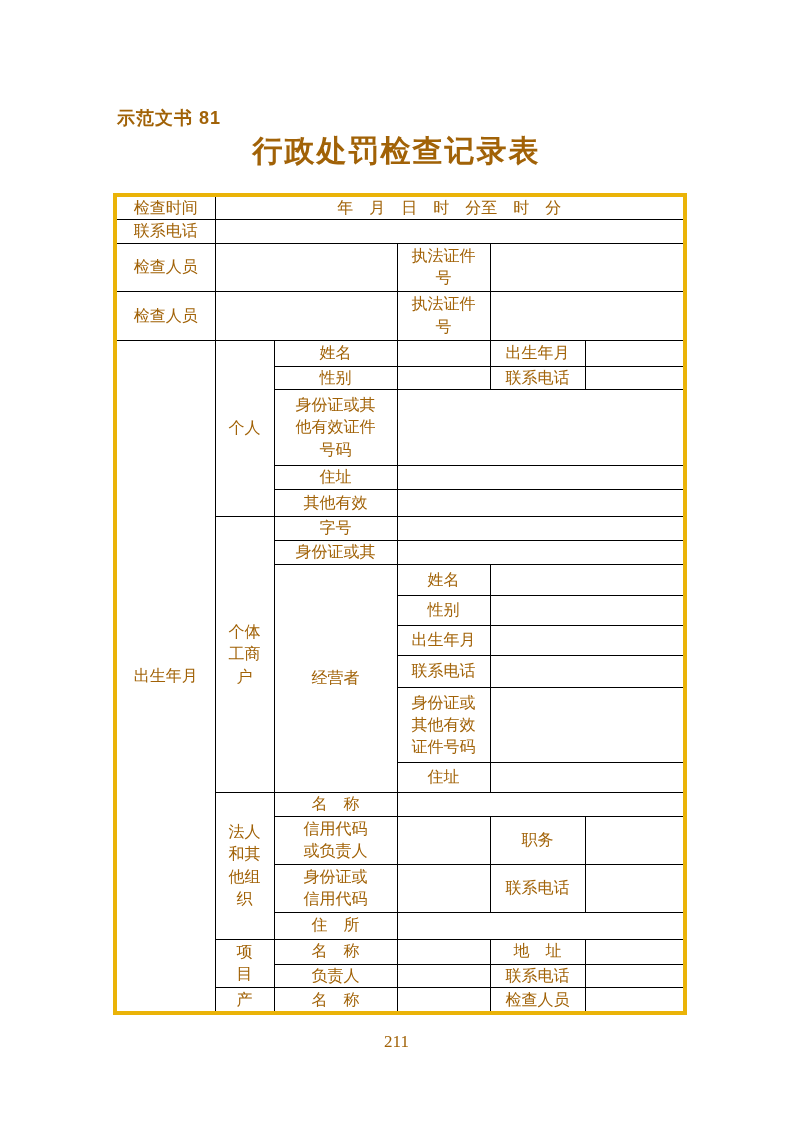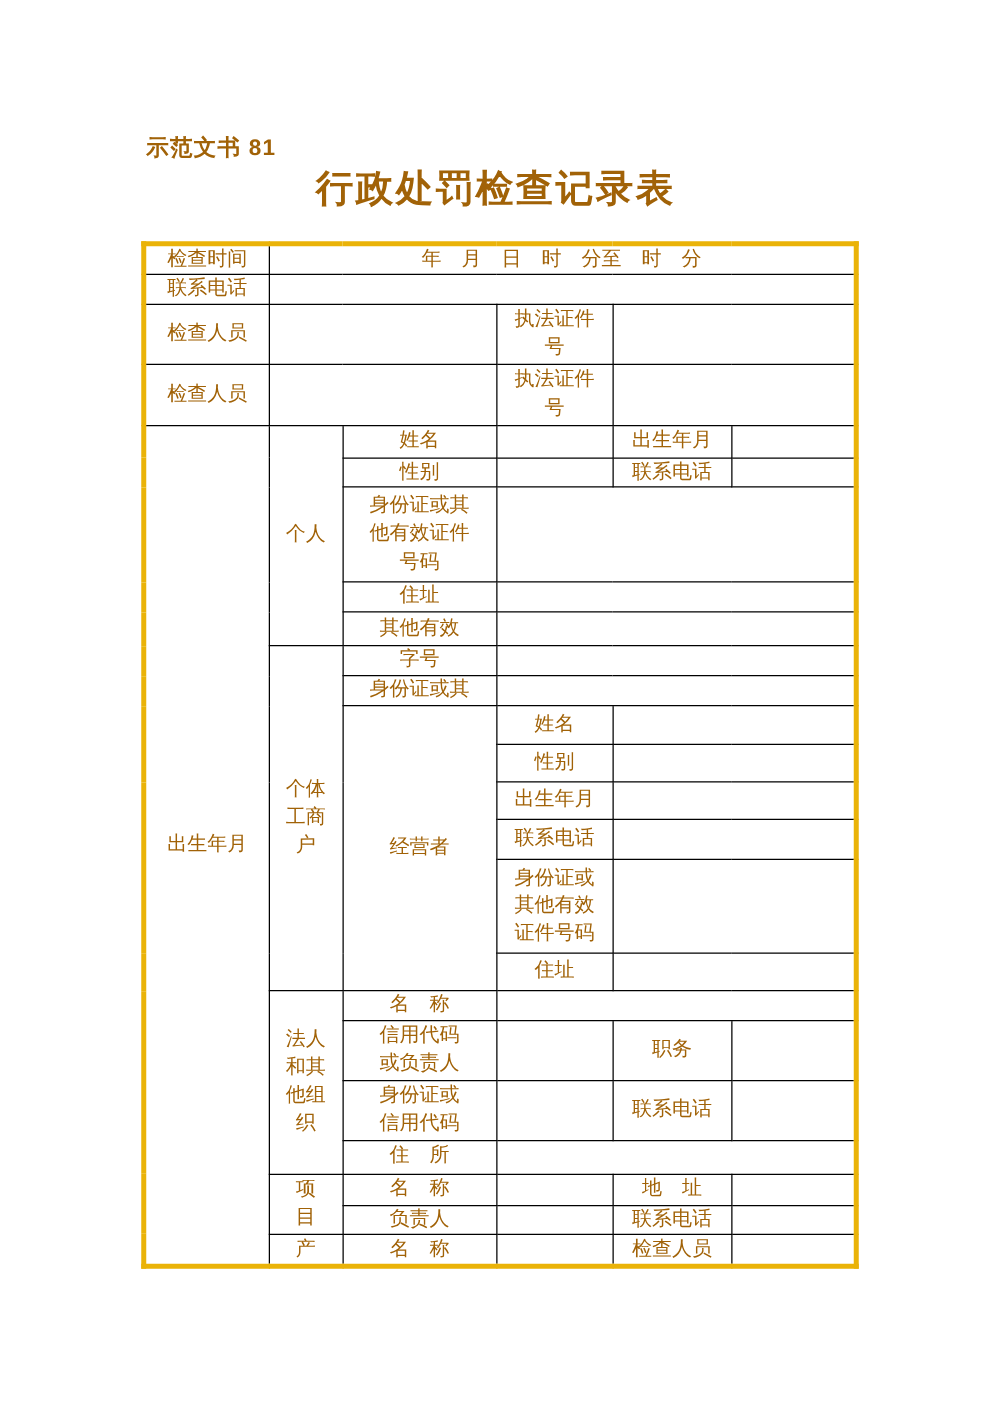--- a/index.html
+++ b/index.html
@@ -202,14 +202,15 @@
     <tr style="height:26px">
       <td>产</td>
       <td>名　称</td>
       <td></td>
       <td>检查人员</td>
       <td></td>
     </tr>
   </tbody>
     </table>
 
+  <div class="page-number">211</div>
 
 </div>
 
 </body></html>

